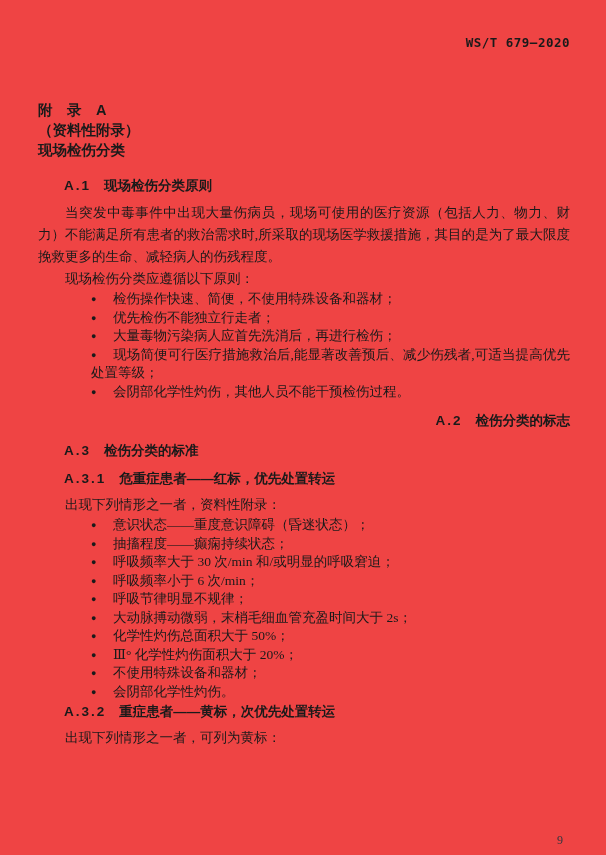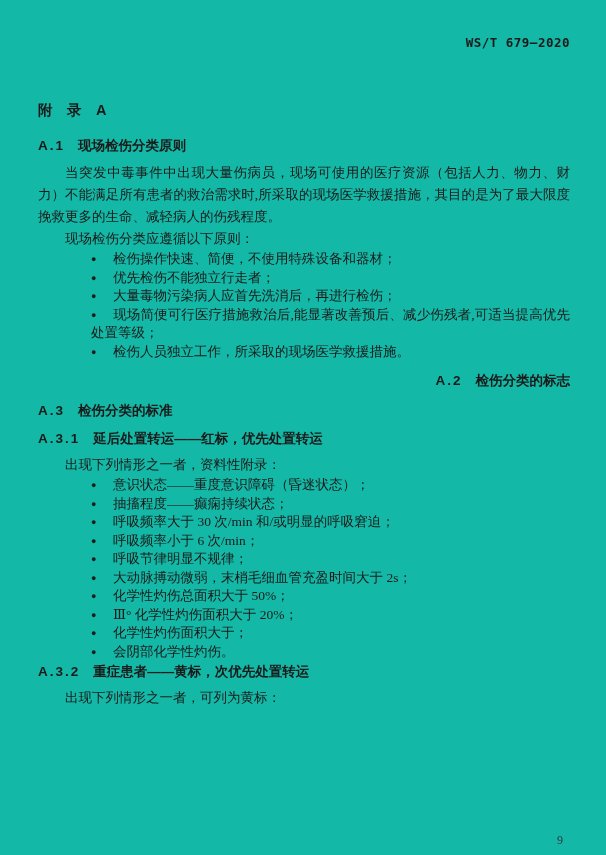--- a/index.html
+++ b/index.html
@@ -1,21 +1,21 @@
 <!DOCTYPE html>
 <html><head>
 <meta charset="utf-8">
 <style>
   html, body { margin: 0; padding: 0; background: #ffffff; }
   .page {
     position: relative;
     width: 606px;
     height: 855px;
     margin: 0 auto;
-    background: #14b8a6;
+    background: #ef4444;
     color: #1a1a1a;
     font-family: "Liberation Serif", "DejaVu Serif", serif;
     font-size: 13.5px;
     overflow: hidden;
     box-sizing: border-box;
     padding: 36px 36px 0 38px;
   }
   .doc-header {
     text-align: right;
     font-family: "DejaVu Sans Mono", "Liberation Sans", sans-serif;
@@ -31,21 +31,21 @@
     font-size: 14.5px;
     line-height: 20px;
   }
   .h2, .h3 {
     font-family: "Liberation Sans", "DejaVu Sans", sans-serif;
     font-weight: bold;
     font-size: 13.5px;
     line-height: 15px;
     margin: 0;
   }
-  .hnum { letter-spacing: 2px; margin-right: 13px; }
+  .hnum { letter-spacing: 2px; margin-right: 13px; margin-left: 26px; }
   #a1-heading  { margin-top: 18px; }
   #a2-heading  { margin-top: 12px; text-align: right; }
   #a3-heading  { margin-top: 15px; }
   #a31-heading { margin-top: 13px; }
   #a32-heading { margin-top: 3px; }
   p.body-para {
     margin: 0;
     line-height: 22px;
     text-indent: 2em;
     text-align: justify;
@@ -80,62 +80,64 @@
 <body>
 
 <div class="page">
 
   <div class="doc-header">
     <span>WS/T 679—2020</span>
   </div>
 
   <div class="title-block">
     <div>附　录　A</div>
+    <div>（资料性附录）</div>
+    <div>现场检伤分类</div>
   </div>
 
   <div class="h2" id="a1-heading">
     <span class="hnum">A.1</span><span>现场检伤分类原则</span>
   </div>
 
   <p class="body-para" id="a1-para1">当突发中毒事件中出现大量伤病员，现场可使用的医疗资源（包括人力、物力、财力）不能满足所有患者的救治需求时,所采取的现场医学救援措施，其目的是为了最大限度挽救更多的生命、减轻病人的伤残程度。</p>
   <p class="body-para" id="a1-para2">现场检伤分类应遵循以下原则：</p>
 
   <ul class="bullet-list">
     <li><span class="bullet">●</span><span>检伤操作快速、简便，不使用特殊设备和器材；</span></li>
     <li><span class="bullet">●</span><span>优先检伤不能独立行走者；</span></li>
     <li><span class="bullet">●</span><span>大量毒物污染病人应首先洗消后，再进行检伤；</span></li>
     <li><span class="bullet">●</span><span>现场简便可行医疗措施救治后,能显著改善预后、减少伤残者,可适当提高优先处置等级；</span></li>
-    <li><span class="bullet">●</span><span>检伤人员独立工作，所采取的现场医学救援措施。</span></li>
+    <li><span class="bullet">●</span><span>会阴部化学性灼伤，其他人员不能干预检伤过程。</span></li>
   </ul>
 
   <div class="h2" id="a2-heading">
     <span class="hnum">A.2</span><span>检伤分类的标志</span>
   </div>
 
 
   <div class="h2" id="a3-heading">
     <span class="hnum">A.3</span><span>检伤分类的标准</span>
   </div>
 
   <div class="h3" id="a31-heading">
-    <span class="hnum">A.3.1</span><span>延后处置转运——红标，优先处置转运</span>
+    <span class="hnum">A.3.1</span><span>危重症患者——红标，优先处置转运</span>
   </div>
 
   <p class="body-para" id="a31-intro">出现下列情形之一者，资料性附录：</p>
 
   <ul class="bullet-list">
     <li><span class="bullet">●</span><span>意识状态——重度意识障碍（昏迷状态）；</span></li>
     <li><span class="bullet">●</span><span>抽搐程度——癫痫持续状态；</span></li>
     <li><span class="bullet">●</span><span>呼吸频率大于 30 次/min 和/或明显的呼吸窘迫；</span></li>
     <li><span class="bullet">●</span><span>呼吸频率小于 6 次/min；</span></li>
     <li><span class="bullet">●</span><span>呼吸节律明显不规律；</span></li>
     <li><span class="bullet">●</span><span>大动脉搏动微弱，末梢毛细血管充盈时间大于 2s；</span></li>
     <li><span class="bullet">●</span><span>化学性灼伤总面积大于 50%；</span></li>
     <li><span class="bullet">●</span><span>Ⅲ° 化学性灼伤面积大于 20%；</span></li>
-    <li><span class="bullet">●</span><span>化学性灼伤面积大于；</span></li>
+    <li><span class="bullet">●</span><span>不使用特殊设备和器材；</span></li>
     <li><span class="bullet">●</span><span>会阴部化学性灼伤。</span></li>
   </ul>
 
   <div class="h3" id="a32-heading">
     <span class="hnum">A.3.2</span><span>重症患者——黄标，次优先处置转运</span>
   </div>
 
   <p class="body-para" id="a32-intro">出现下列情形之一者，可列为黄标：</p>
 
   <div class="page-number">9</div>

